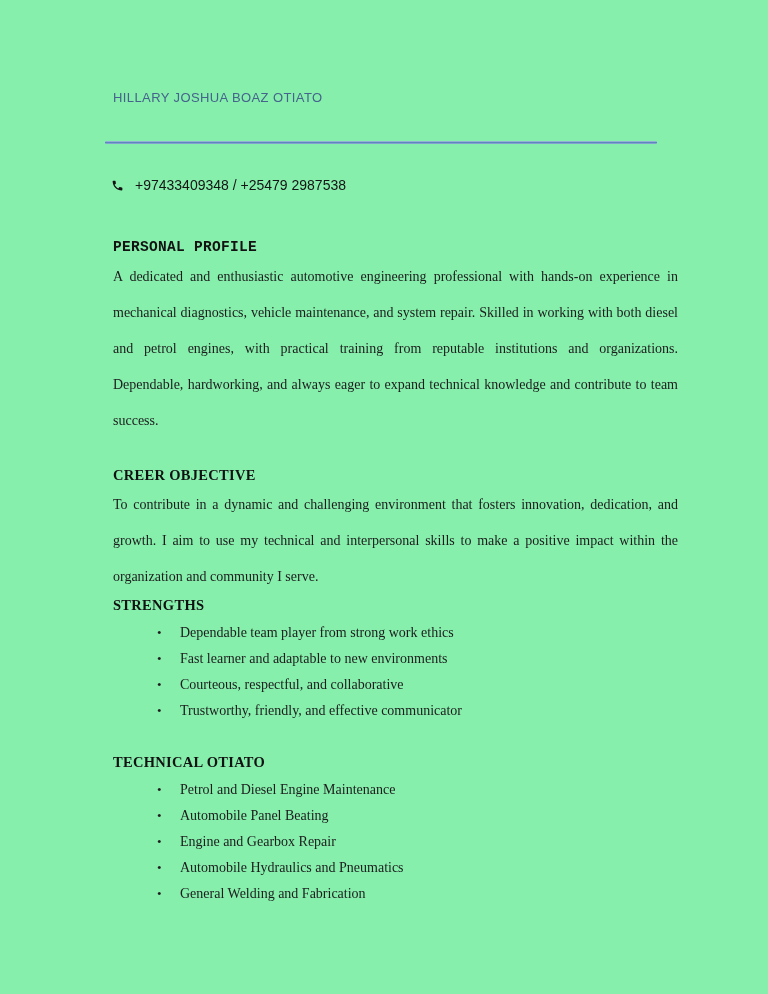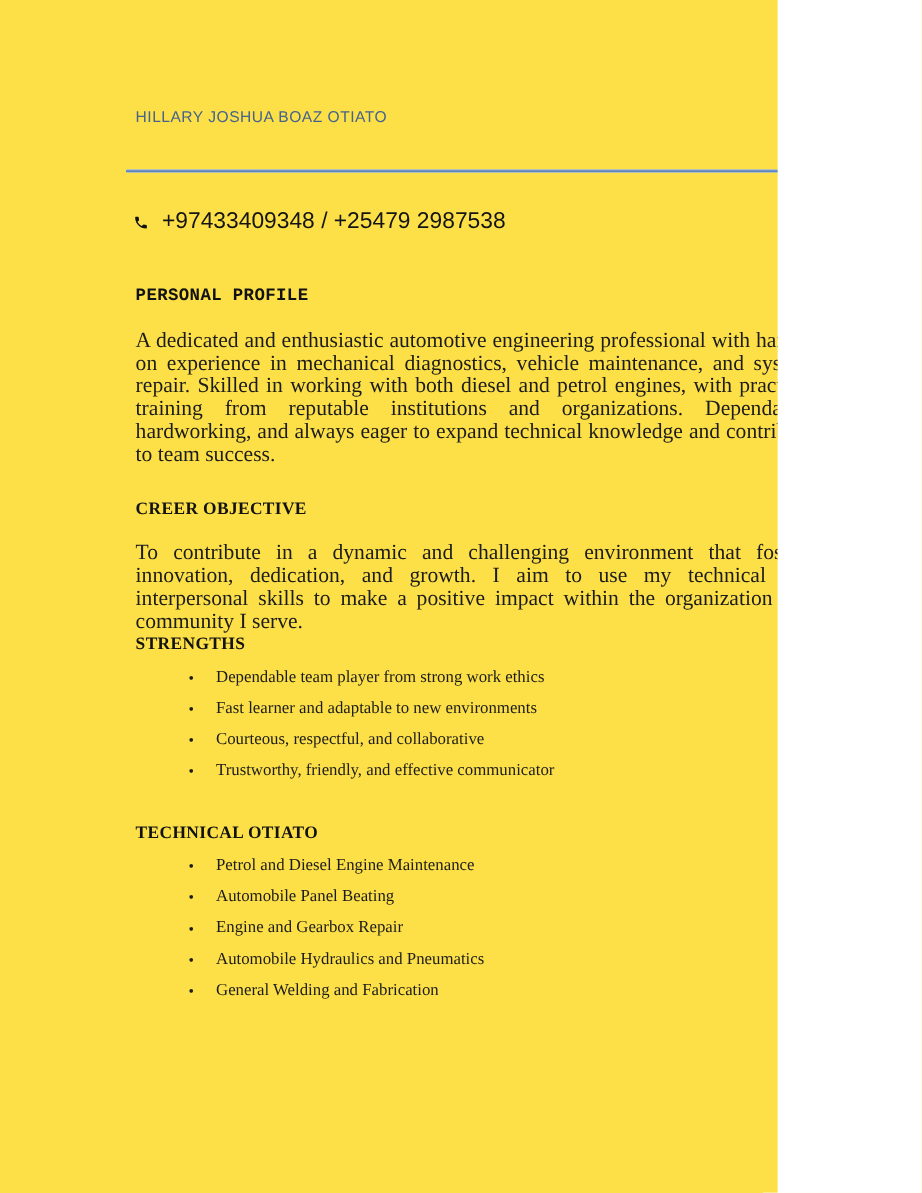--- a/index.html
+++ b/index.html
@@ -1,20 +1,20 @@
 <!DOCTYPE html>
 <html><head>
 <meta charset="utf-8">
 <style>
   html, body { margin: 0; padding: 0; background: #ffffff; }
   .page {
     position: relative;
-    width: 648px;
+    width: 768px;
     height: 994px;
-    background: #fde047;
+    background: #86efac;
     overflow: hidden;
     font-family: "Liberation Serif", serif;
     color: #1c1c1c;
   }
 
   
   .doc-name {
     margin: 90px 0 0 113px;
     font-family: "Liberation Sans", sans-serif;
     font-size: 13px;
@@ -32,21 +32,21 @@
     border-radius: 1px;
   }
 
   
   .contact-block { margin: 30px 0 0 111px; }
   .contact-row {
     display: flex;
     align-items: center;
     height: 22px;
     font-family: "Liberation Sans", sans-serif;
-    font-size: 19px;
+    font-size: 14px;
     color: #141414;
   }
   .contact-icon {
     width: 17px;
     display: inline-flex;
     justify-content: flex-start;
     align-items: center;
     margin-right: 7px;
     flex: none;
   }
@@ -64,24 +64,24 @@
     font-weight: bold;
     letter-spacing: 0.3px;
     color: #121212;
   }
   .sec-1 .section-heading { margin-top: 41px; font-family: Liberation Mono, monospace; }
   .sec-2 .section-heading { margin-top: 26px; }
   .sec-3 .section-heading { }
   .sec-4 .section-heading { margin-top: 28px; }
 
   .section-paragraph {
-    margin: 17px 90px 0 113px;
+    margin: 2px 90px 0 113px;
     width: 565px;
-    font-size: 18px;
-    line-height: 19px;
+    font-size: 14px;
+    line-height: 36px;
     text-align: justify;
     color: #1c1c1c;
   }
 
   .bullet-list {
     margin: 5px 0 0 157px;
     padding: 0;
     list-style: none;
     width: 480px;
   }

